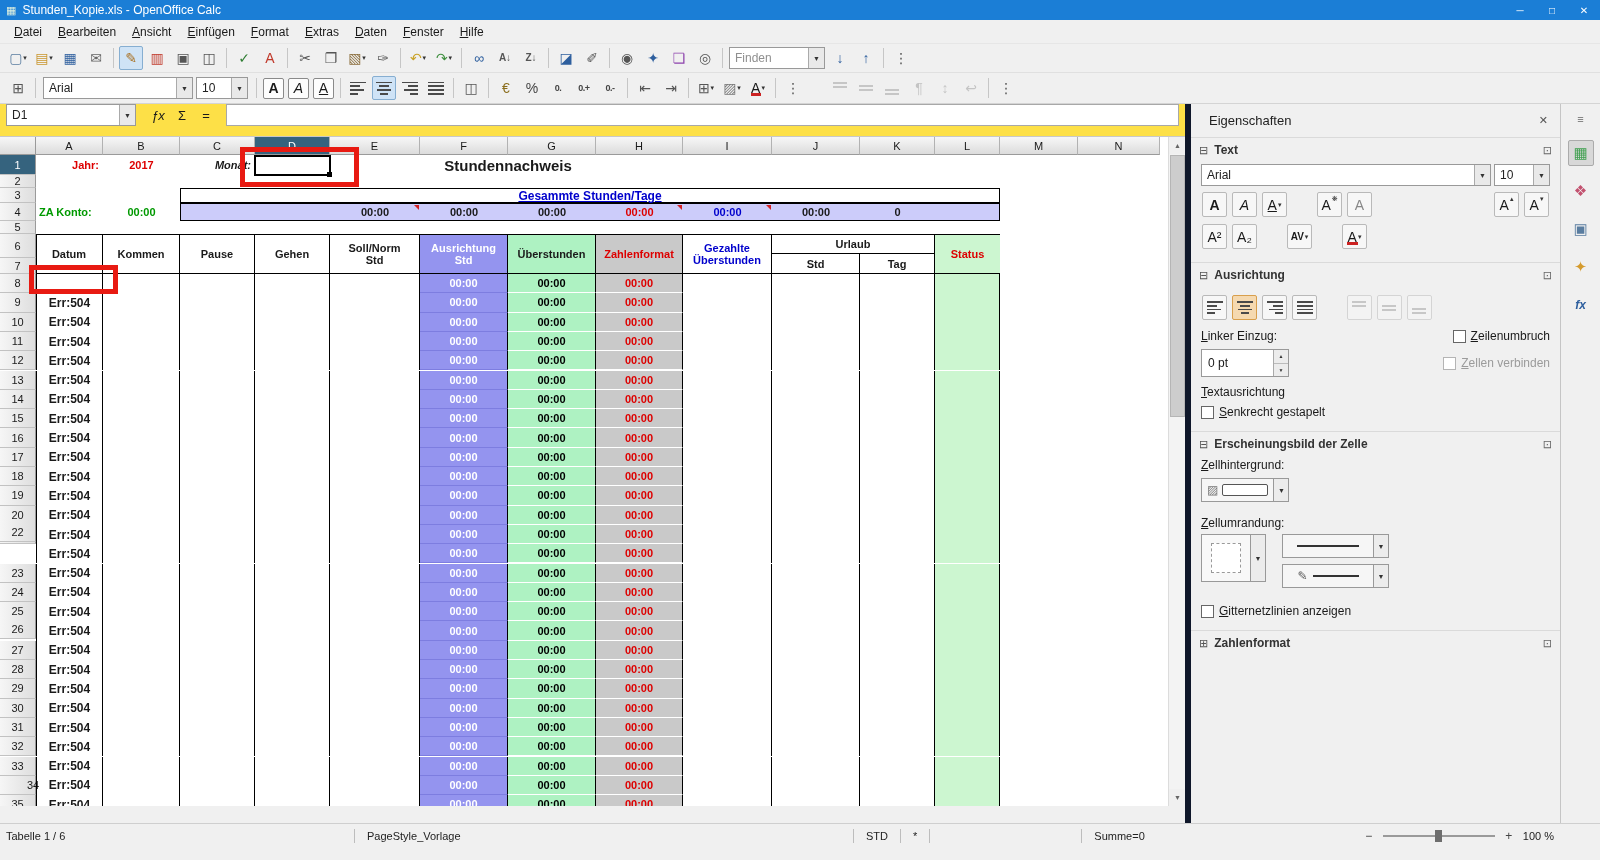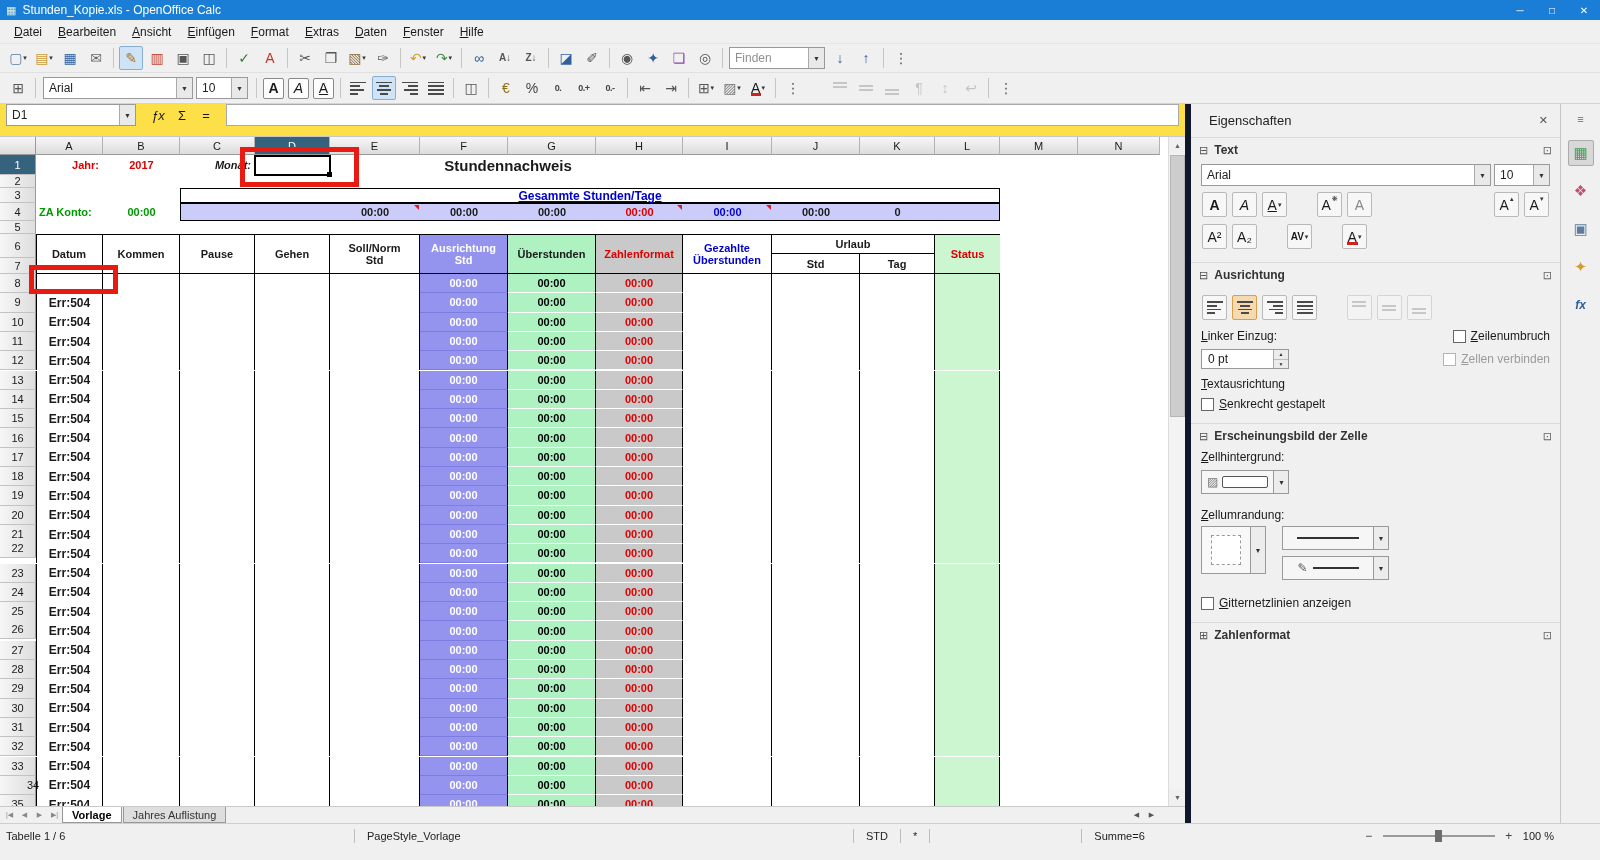--- a/index.html
+++ b/index.html
@@ -142,21 +142,21 @@
   .grow{flex:1}
   .w56{width:56px}
   .w120{width:120px}
   .lbl{font-size:12px;color:#1a1a1a}
   .mn{display:inline-block}
   .mn::first-letter{text-decoration:underline}
   .cb{display:flex;align-items:center;gap:5px;font-size:12px}
   .cb .box{width:13px;height:13px;border:1px solid #666;background:#fff;flex:none}
   .cb.dis{color:#9b9b9b}
   .cb.dis .box{border-color:#b4b4b4}
-  .spin{display:flex;width:88px;height:20px;border:1px solid #999;background:#fff;font-size:12px;align-items:center;padding-left:6px}
+  .spin{display:flex;width:88px;height:28px;border:1px solid #999;background:#fff;font-size:12px;align-items:center;padding-left:6px}
   .spin .arrows{margin-left:auto;width:15px;display:flex;flex-direction:column;border-left:1px solid #aaa;align-self:stretch}
   .spin .arrows span{flex:1;font-size:5px;display:flex;align-items:center;justify-content:center;background:#ececec;color:#333}
   .spin .arrows span+span{border-top:1px solid #bbb}
   .dial{width:44px;height:44px;border:1px solid #8a8a8a;border-radius:50%;background:#fff;position:relative;flex:none}
   .dial::before{content:"";position:absolute;left:3px;top:50%;width:18px;height:2px;background:#555;margin-top:-1px}
   .dial::after{content:"";position:absolute;left:0;top:50%;width:6px;height:6px;border-radius:50%;background:#333;margin-top:-3px}
   .dialrow{margin-top:8px;gap:24px;align-items:flex-start}
   .dialrow .combo{margin-top:10px}
   .bgbtn{display:flex;align-items:center;gap:4px;height:24px;border:1px solid #999;background:#f6f6f6;padding:0 5px}
   .bgbtn .bucket{font-size:12px;color:#777}
@@ -496,21 +496,21 @@
             <div class="rh" style="top: 196.2px; height: 19.3px;">12</div>
             <div class="rh" style="top: 215.5px; height: 19.3px;">13</div>
             <div class="rh" style="top: 234.8px; height: 19.3px;">14</div>
             <div class="rh" style="top: 254.1px; height: 19.3px;">15</div>
             <div class="rh" style="top: 273.4px; height: 19.3px;">16</div>
             <div class="rh" style="top: 292.7px; height: 19.3px;">17</div>
             <div class="rh" style="top: 312px; height: 19.3px;">18</div>
             <div class="rh" style="top: 331.3px; height: 19.3px;">19</div>
             <div class="rh" style="top: 350.6px; height: 19.3px;">20</div>
             <div class="rh" style="top: 369.9px; height: 19.3px;">21</div>
-            <div class="rh" style="top: 384px; height: 19.3px;">22</div>
+            <div class="rh" style="top: 368px; height: 19.3px;">22</div>
             <div class="rh" style="top: 408.5px; height: 19.3px;">23</div>
             <div class="rh" style="top: 427.8px; height: 19.3px;">24</div>
             <div class="rh" style="top: 447.1px; height: 19.3px;">25</div>
             <div class="rh" style="top: 465px; height: 19.3px;">26</div>
             <div class="rh" style="top: 485.7px; height: 19.3px;">27</div>
             <div class="rh" style="top: 505px; height: 19.3px;">28</div>
             <div class="rh" style="top: 524.3px; height: 19.3px;">29</div>
             <div class="rh" style="top: 543.6px; height: 19.3px;">30</div>
             <div class="rh" style="top: 562.9px; height: 19.3px;">31</div>
             <div class="rh" style="top: 582.2px; height: 19.3px;">32</div>
@@ -896,32 +896,20 @@
           </div>
         <div class="vscroll">
           <span class="vs-btn">▲</span>
           <span class="vs-thumb"></span>
           <span class="vs-btn vs-down">▼</span>
         </div>
       <div class="redbox" style="left: 240px; top: 10px; width: 119px; height: 40px;"></div>
           <div class="redbox" style="left: 29px; top: 128px; width: 89px; height: 29px;"></div>
         </div>
 
-      <div class="tabbar">
-          <span class="tnav">|◀</span>
-          <span class="tnav">◀</span>
-          <span class="tnav">▶</span>
-          <span class="tnav">▶|</span>
-          <span class="tab active">Vorlage</span>
-          <span class="tab">Jahres Auflistung</span>
-          <span class="tscroll">
-            <span class="tnav">◀</span>
-            <span class="tnav">▶</span>
-          </span>
-        </div>
     </div>
 
     <div class="side">
       <div class="sb-header">
         <span class="sb-title">Eigenschaften</span>
         <span class="sb-close">✕</span>
       </div>
 
       <div class="sec">
         <div class="sec-h">
@@ -1152,21 +1140,21 @@
     <span class="sf w1">Tabelle 1 / 6</span>
     <span class="sbsep"></span>
     <span class="sf w2">PageStyle_Vorlage</span>
     <span class="sbsep"></span>
     <span class="sf c">STD</span>
     <span class="sbsep"></span>
     <span class="sf c">*</span>
     <span class="sbsep"></span>
     <span class="spring"></span>
     <span class="sbsep"></span>
-    <span class="sf">Summe=6</span>
+    <span class="sf">Summe=0</span>
     <span class="zoomwrap">
       <span class="zbtn">−</span>
       <span class="ztrack">
           <span class="zthumb"></span>
         </span>
       <span class="zbtn">+</span>
       <span>100 %</span>
     </span>
   </div>
   <div class="bottomfill"></div>

